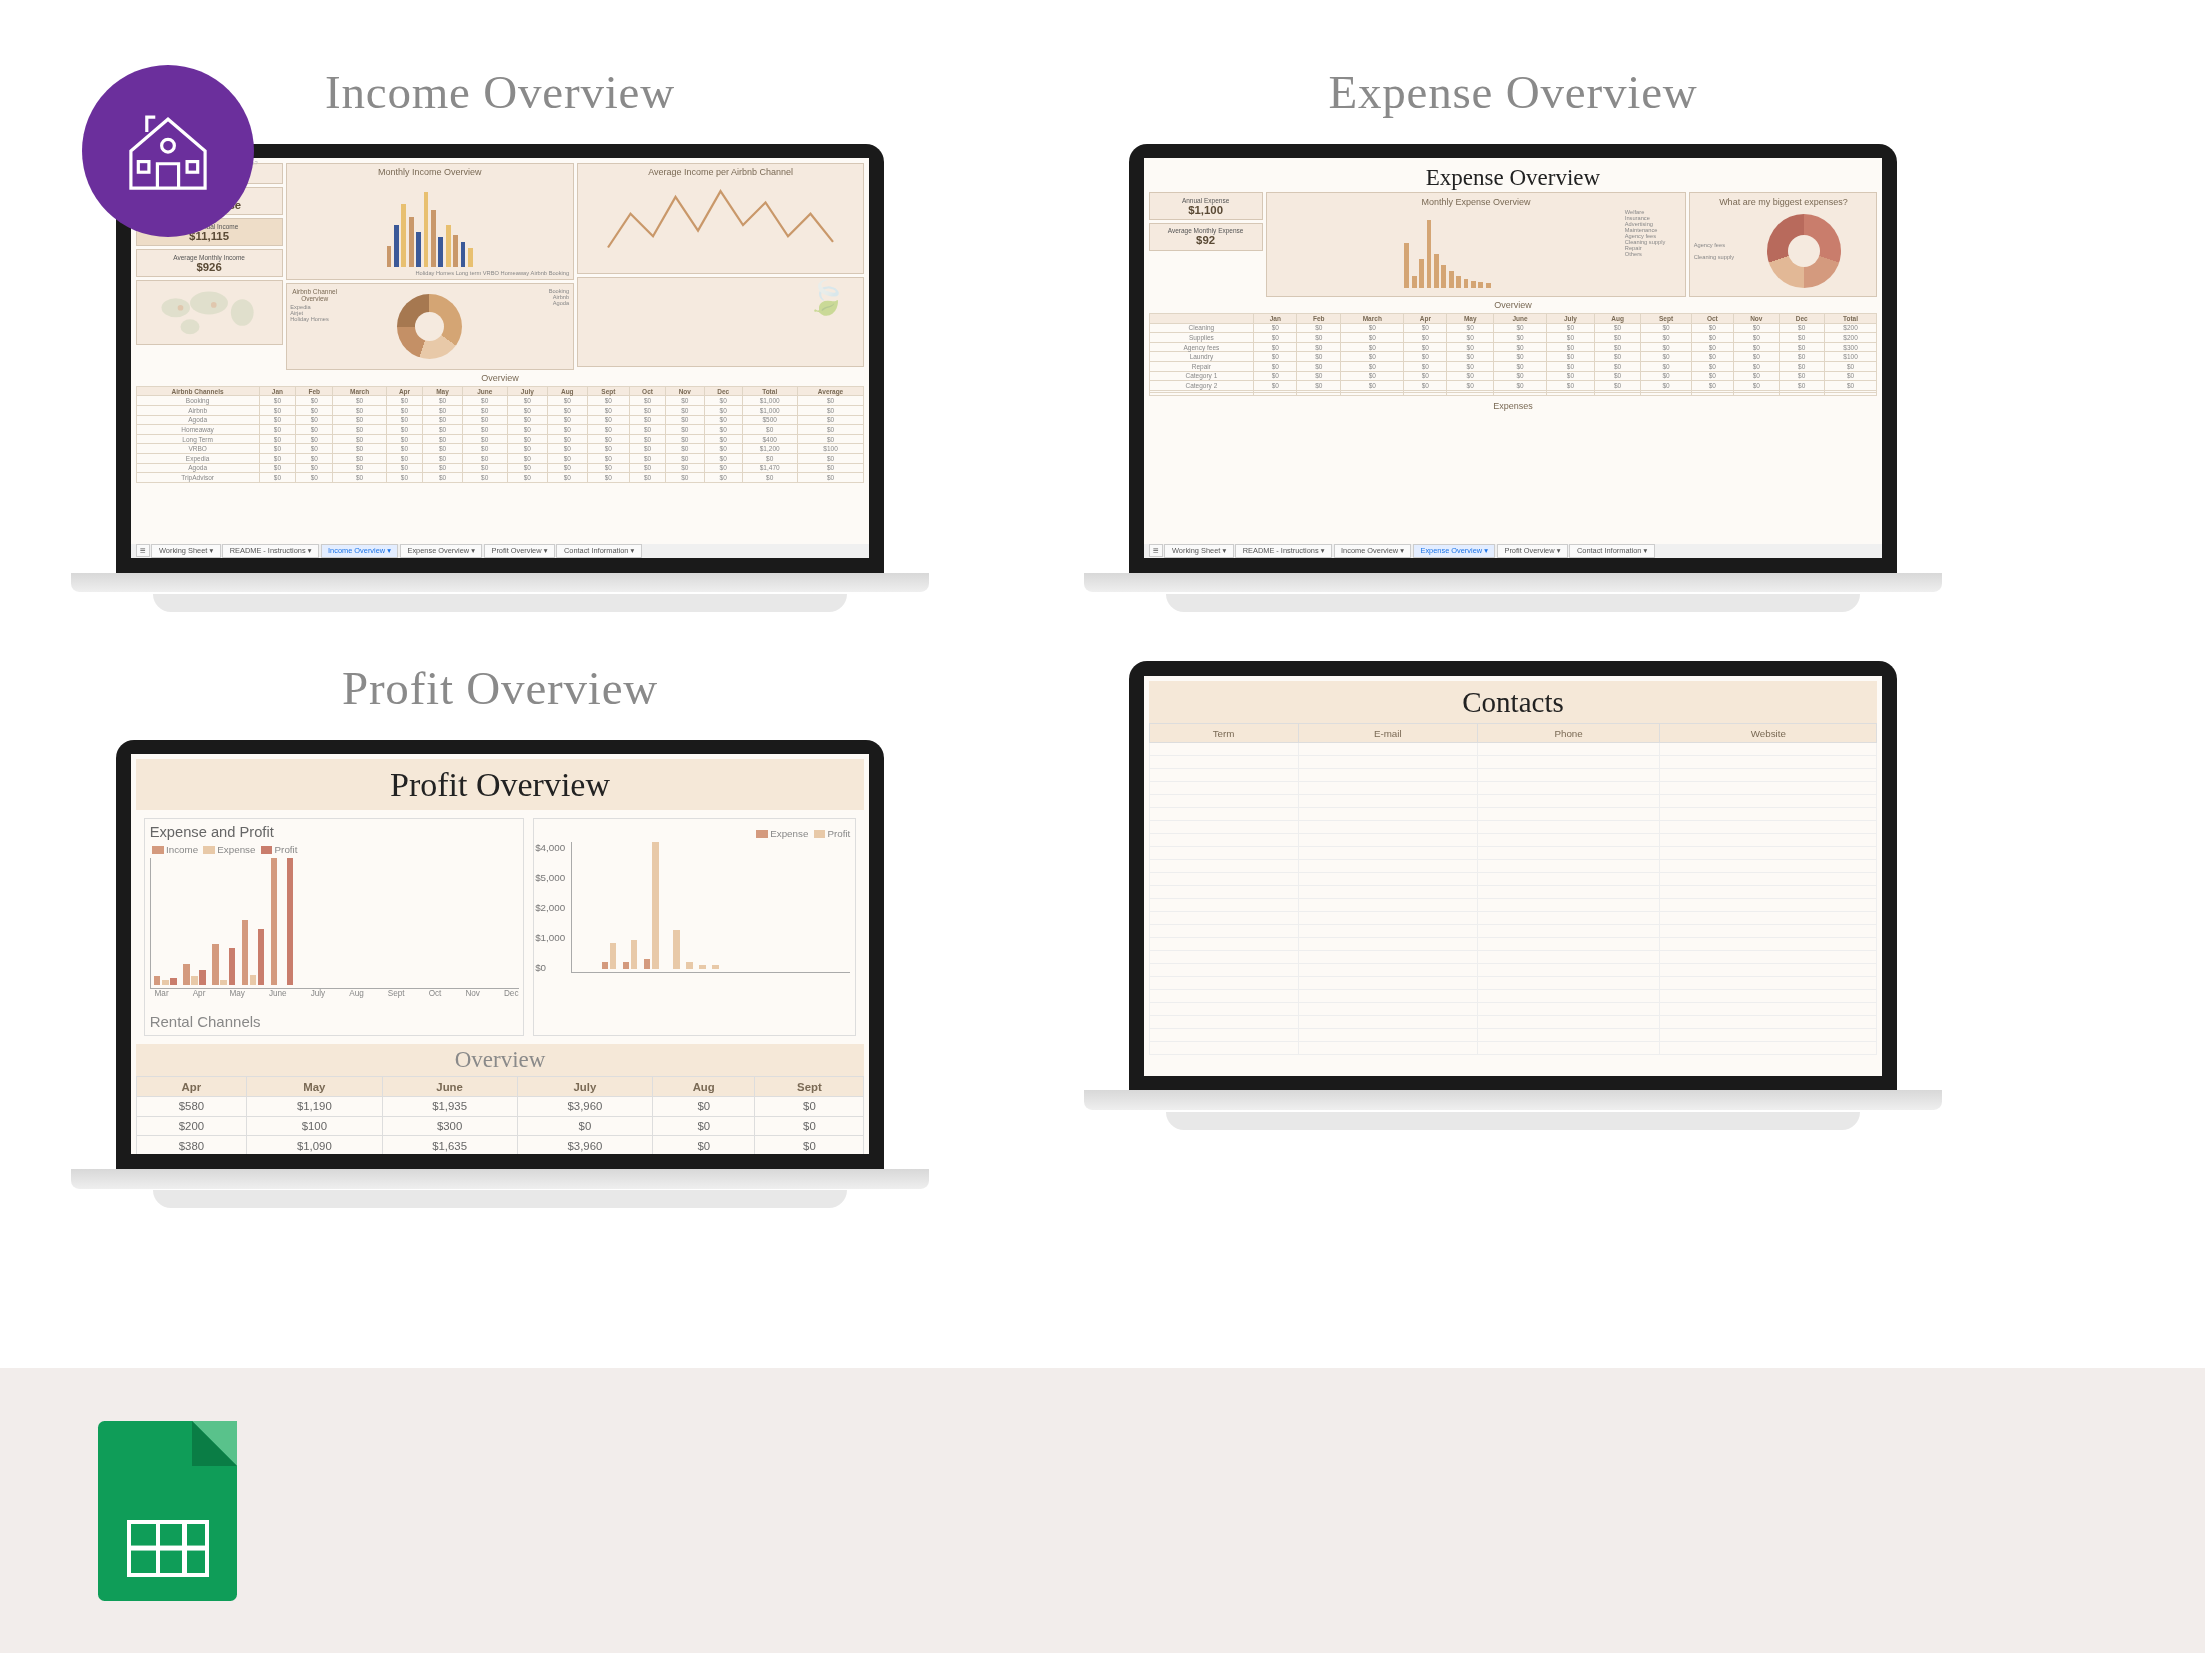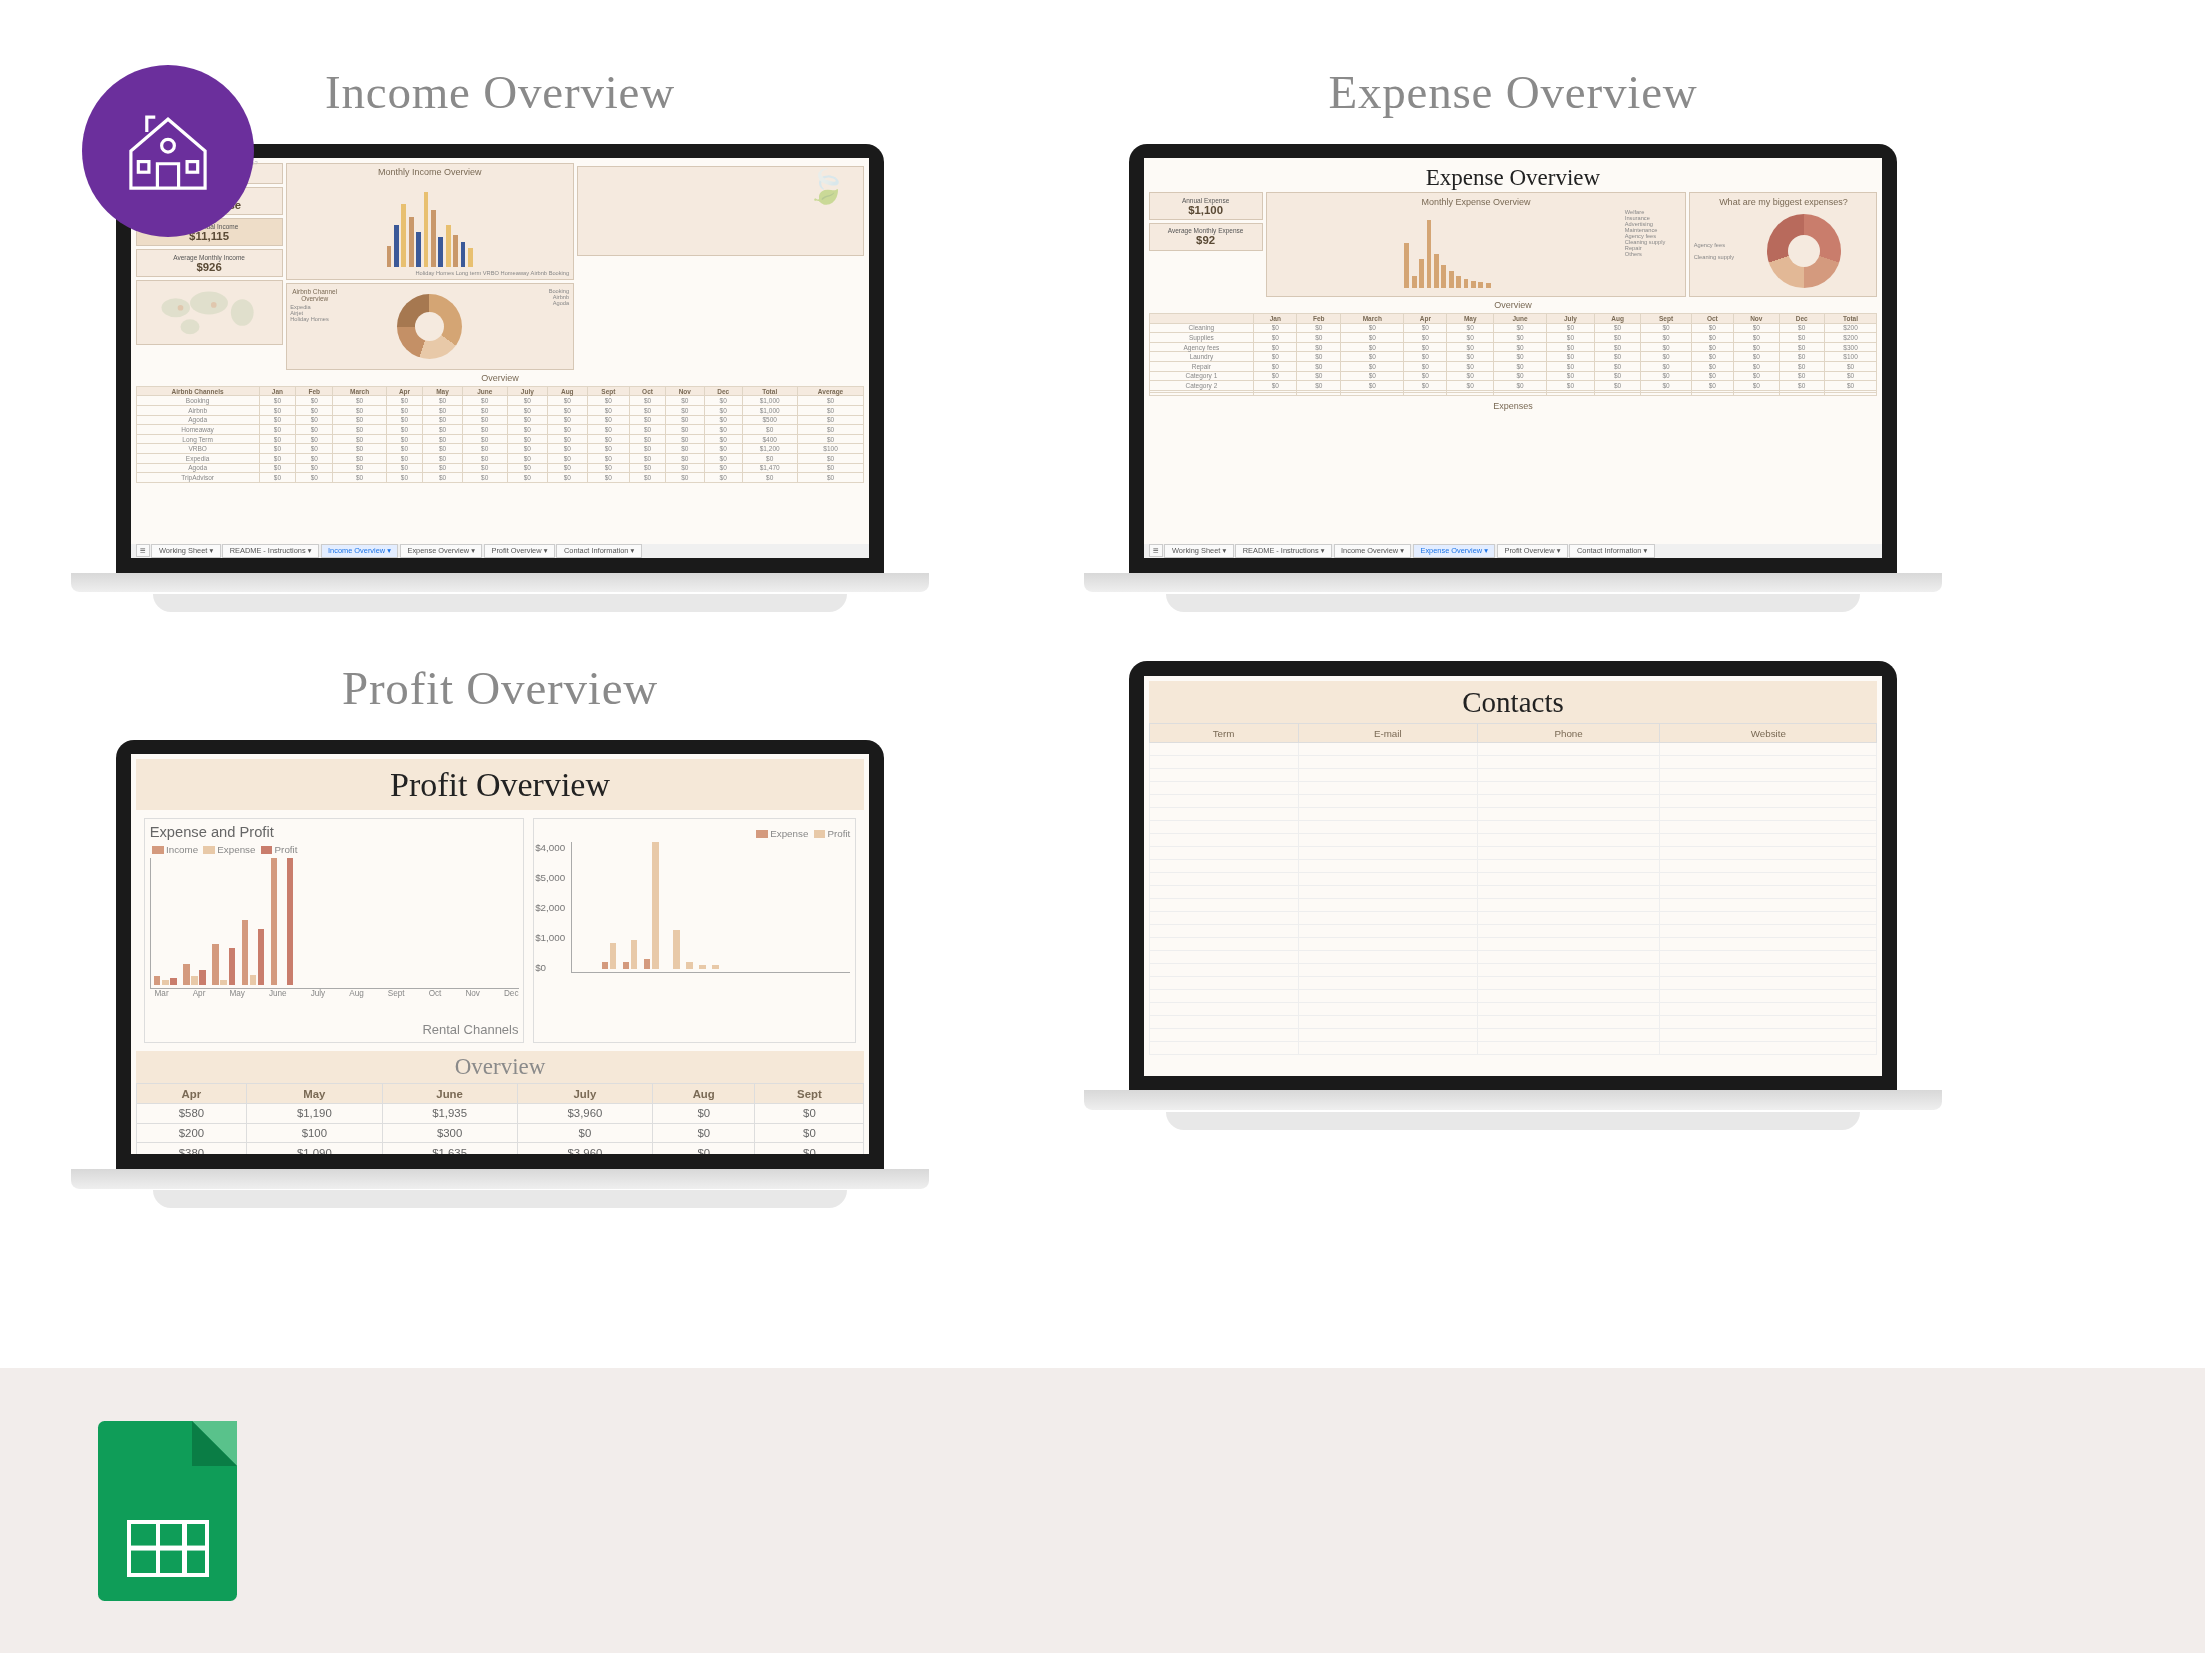--- a/index.html
+++ b/index.html
@@ -162,20 +162,26 @@
  <div class="card-title" style="font-size:6.5px">Airbnb Channel Overview</div>
  <div>Expedia</div>
                     <div>Airjet</div>
                     <div>Holiday Homes</div>
                   </div>
  <div class="donut"></div>
  <div style="flex:0 0 49px;font-size:5.7px;color:#888;text-align:right">Booking<br>Airbnb<br>Agoda</div>
                 </div>
 </div>
 <div>
+ <div class="card">
+                  <div class="card-title">Average Income per Airbnb Channel</div>
+ <div class="mini-line"><svg viewBox="0 0 200 80">
+                      <polyline points="0,60 20,30 40,50 60,15 80,45 100,10 120,40 140,20 160,50 180,30 200,55" fill="none" stroke="#c9986a" stroke-width="2"></polyline>
+                    </svg></div>
+                </div>
  <div class="card" style="margin-top:3.3px;height:90px;position:relative">
                   <span class="leaf">🍃</span>
                 </div>
 </div>
 <div class="tbl">
 <div class="card-title">Overview</div>
 <table id="income-tbl">
                   <tbody>
                     <tr>
                       <th>Airbnb Channels</th>
@@ -662,21 +668,21 @@
                   <span>Apr</span>
                   <span>May</span>
                   <span>June</span>
                   <span>July</span>
                   <span>Aug</span>
                   <span>Sept</span>
                   <span>Oct</span>
                   <span>Nov</span>
                   <span>Dec</span>
 </div>
-<div style="text-align:right;font-size:13px;color:#888;margin-top:24px">Rental Channels</div>
+<div style="text-align:left;font-size:15px;color:#888;margin-top:15px">Rental Channels</div>
 </div>
 <div class="s3-chart s3-chart2" style="position:relative">
 <div class="legend" style="text-align:right"><i class="c1"></i><span>Expense</span> <i class="c2"></i><span>Profit</span></div>
 <div style="position:relative;padding-left:33px">
 <div style="position:absolute;left:-3.3px;top:0;display:flex;flex-direction:column;justify-content:space-between;height:131px;font-size:9.8px;color:#777">
 <span>$4,000</span>
                     <span>$5,000</span>
                     <span>$2,000</span>
                     <span>$1,000</span>
                     <span>$0</span>

